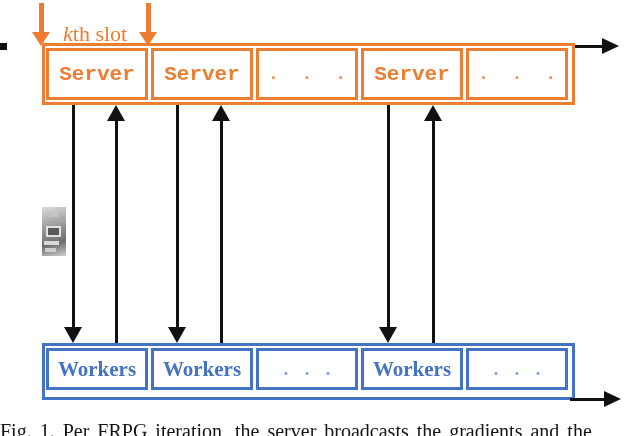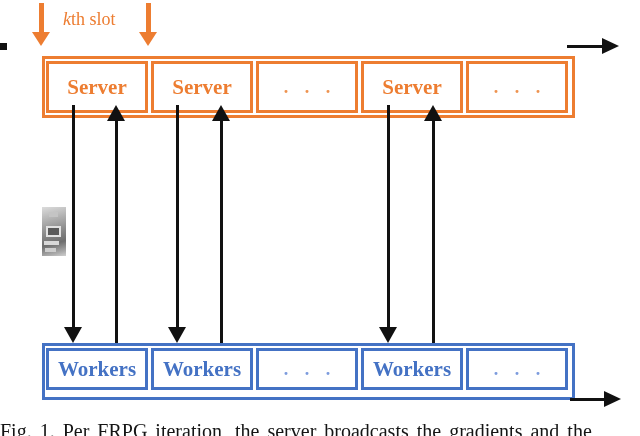--- a/index.html
+++ b/index.html
@@ -13,26 +13,26 @@
   .tl-line.bottom{left:570px;top:398px;width:35px;}
   .tl-head{position:absolute;width:0;height:0;border-top:8px solid transparent;
            border-bottom:8px solid transparent;border-left:17px solid var(--black);}
   .tl-head.top{left:602px;top:38px;}
   .tl-head.bottom{left:604px;top:391px;}
 
   
   .oa-shaft{position:absolute;top:3px;width:5px;height:30px;background:var(--orange);}
   .oa-head{position:absolute;top:32px;width:0;height:0;border-left:9px solid transparent;
            border-right:9px solid transparent;border-top:14px solid var(--orange);}
-  .slot-label{position:absolute;left:63px;top:9px;font-size:18px;color:var(--orange);}
+  .slot-label{position:absolute;left:63px;top:21px;font-size:22px;color:var(--orange);}
   .slot-label .k{font-style:italic;}
 
   
   .row{position:absolute;background:#fff;box-sizing:border-box;border:3px solid;}
-  .row.server{left:42px;top:56px;width:533px;height:62px;border-color:var(--orange);}
+  .row.server{left:42px;top:43px;width:533px;height:62px;border-color:var(--orange);font-family:Liberation Mono, monospace;}
   .row.worker{left:42px;top:343px;width:533px;height:57px;border-color:var(--blue);}
   .cell{position:absolute;box-sizing:border-box;border:3px solid;display:flex;
         align-items:center;justify-content:center;font-weight:bold;font-size:21px;
         background:#fff;width:102px;}
   .row.server .cell{top:2px;height:52px;border-color:var(--orange);color:var(--orange);}
   .row.worker .cell{top:2px;height:42px;border-color:var(--blue);color:var(--blue);}
   .c0{left:1px;} .c1{left:106px;} .c2{left:211px;} .c3{left:316px;} .c4{left:421px;}
   .cell.dots{font-size:18px;letter-spacing:6px;padding-left:6px;}
   .row.server .cell.dots{color:var(--orange-dots);}
   .row.worker .cell.dots{color:var(--blue-dots);}

